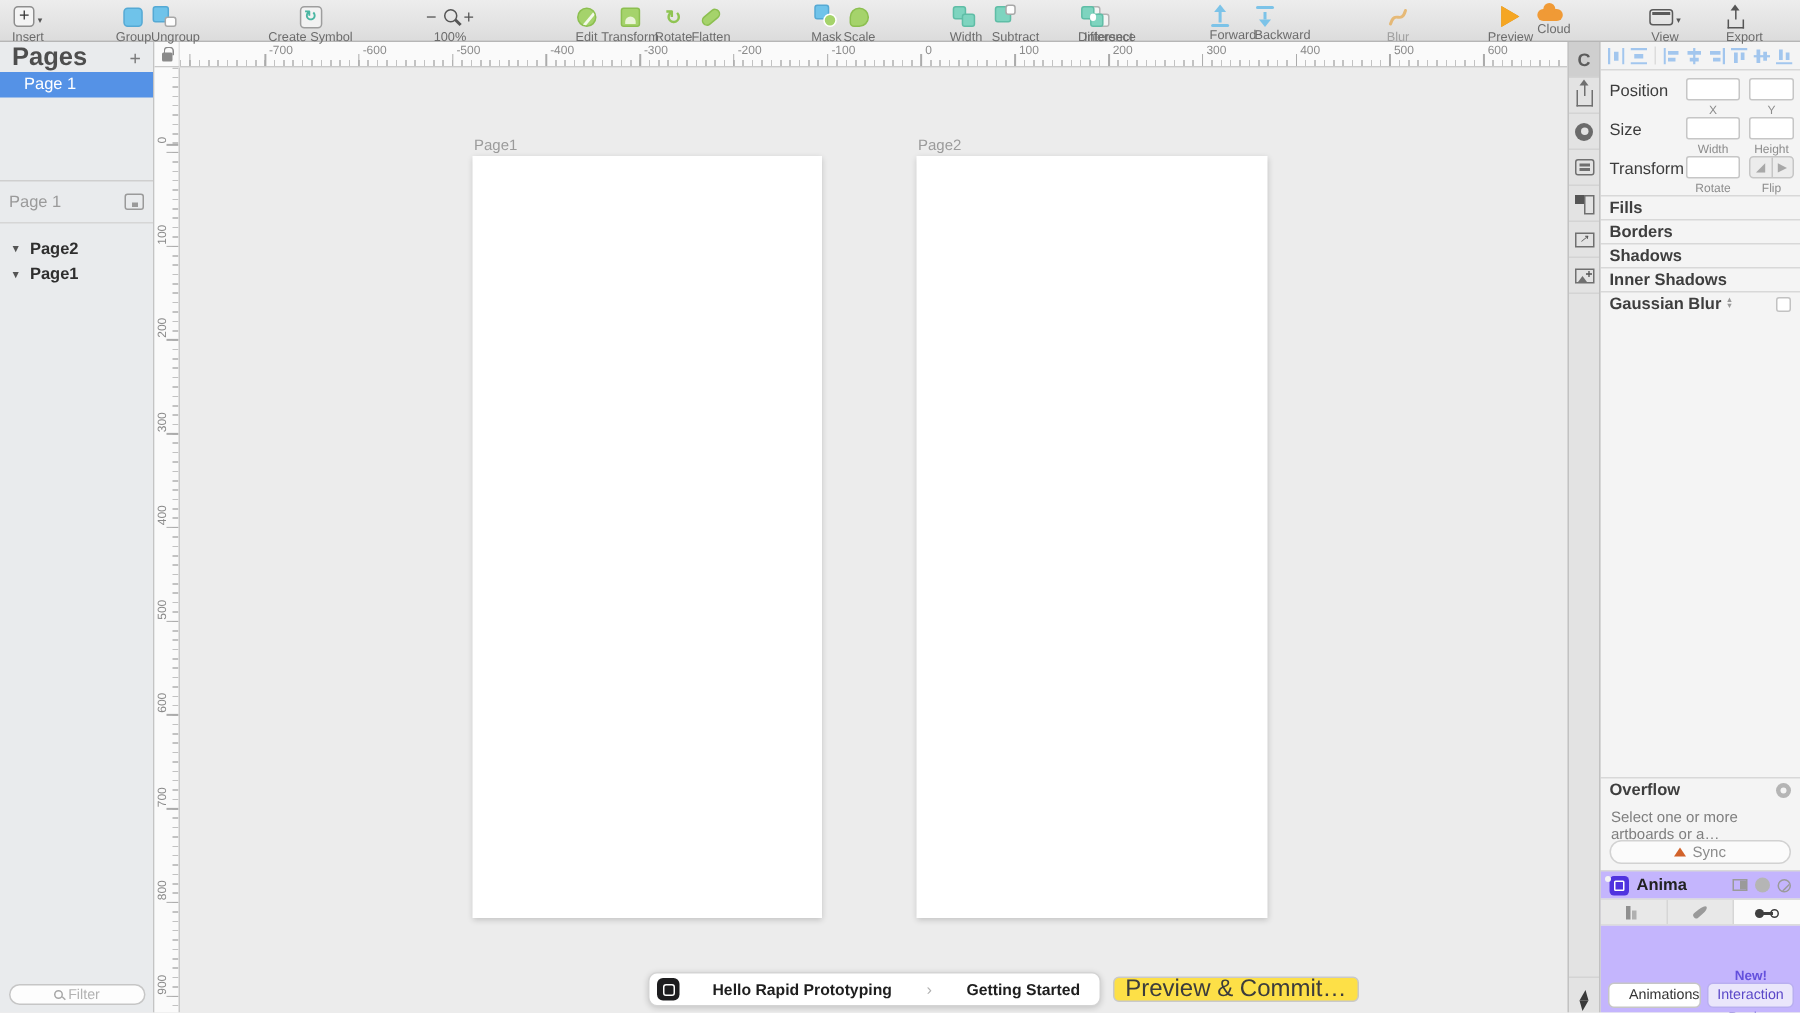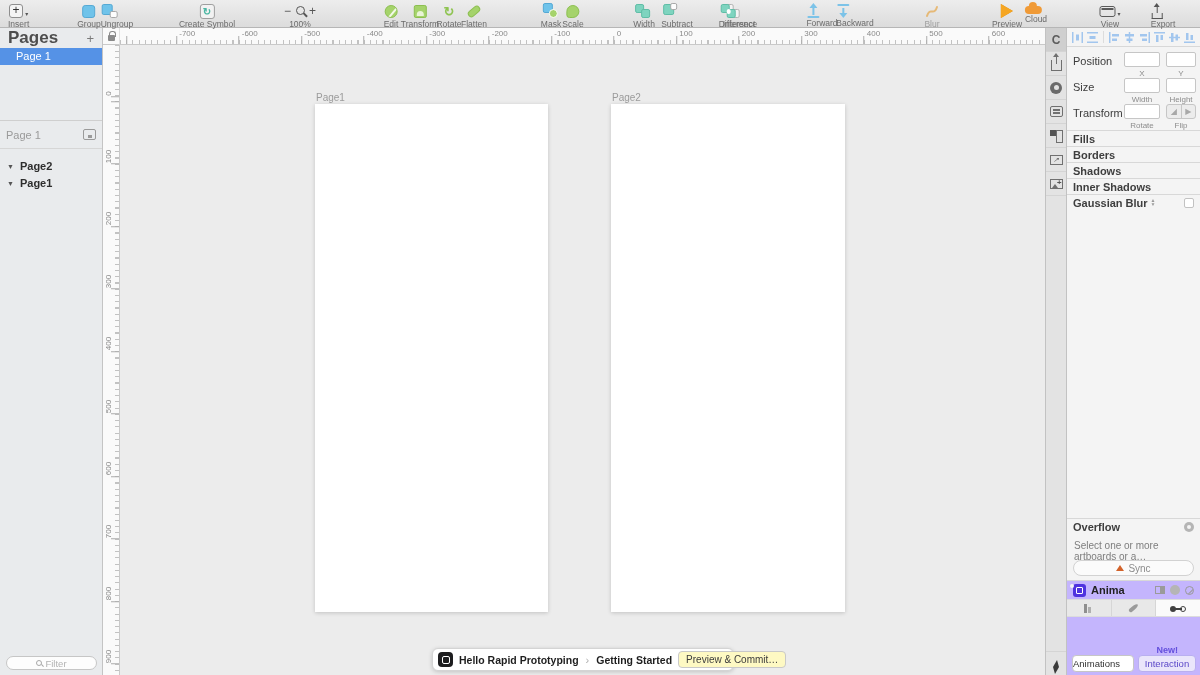--- a/index.html
+++ b/index.html
@@ -88,27 +88,27 @@
   .hruler .rlab{position:absolute;top:1px;font-size:8px;color:#8a8a8a}
   .vruler{position:absolute;left:103px;top:45px;width:17px;bottom:0;background:#fafafa;border-right:1px solid #c9c9c9;z-index:21;overflow:hidden}
   .vruler .minor{position:absolute;right:0;top:0;bottom:0;width:4px;background:repeating-linear-gradient(to bottom,#c2c2c2 0 1px,transparent 1px 6.25px)}
   .vruler .major{position:absolute;right:0;top:0;bottom:0;width:8px;background:repeating-linear-gradient(to bottom,#ababab 0 1px,transparent 1px 62.5px);background-position-y:56.25px}
   .vruler .rlab{position:absolute;left:-3px;width:16px;text-align:center;font-size:8px;color:#8a8a8a;transform:rotate(-90deg)}
   .canvas{position:absolute;left:120px;top:45px;width:925px;bottom:0;background:#ececec;z-index:10}
   .artboard{position:absolute;background:#fff;box-shadow:0 1px 4px rgba(0,0,0,.18)}
   .ab-label{position:absolute;font-size:10px;color:#9b9b9b}
 
   
-  .statusbar{position:absolute;left:432px;top:648px;width:302px;height:23px;background:#fff;border:1px solid #d4d4d4;border-radius:6px;box-shadow:0 1px 4px rgba(0,0,0,.18);display:flex;align-items:center;padding:0 5px;gap:6px;z-index:40}
+  .statusbar{position:absolute;left:432px;top:648px;width:302px;height:23px;background:#fff;border:1px solid #d4d4d4;border-radius:6px;box-shadow:0 1px 4px rgba(0,0,0,.18);display:flex;align-items:center;padding:0 5px;gap:22px;z-index:40}
   .alogo{width:15px;height:15px;border-radius:4px;background:#1d1d1f;position:relative;flex:none}
   .alogo::after{content:"";position:absolute;left:3.5px;top:3.5px;width:6px;height:6px;border:1.5px solid #fff;border-radius:2px}
   .sb-proj{font-size:10.5px;font-weight:bold;color:#1e1e1e;white-space:nowrap}
   .sb-sep{font-size:11px;color:#b0b0b0;margin:0 1px}
   .sb-page{font-size:10.5px;font-weight:bold;color:#1e1e1e;white-space:nowrap}
-  .sb-btn{margin-left:auto;height:17px;border:1px solid #c9c9c9;border-radius:4px;background:#fef9c3;font-size:10px;color:#3c3c3c;padding:0 7px;line-height:15px;white-space:nowrap}
+  .sb-btn{margin-left:auto;height:17px;border:1px solid #c9c9c9;border-radius:4px;background:#fde047;font-size:16px;color:#3c3c3c;padding:0 7px;line-height:15px;white-space:nowrap}
 
   
   .strip{position:absolute;left:1045px;top:28px;width:22px;bottom:0;background:#e3e3e3;border-left:1px solid #c2c2c2;border-right:1px solid #c2c2c2;z-index:22}
   .cell{height:24px;display:flex;align-items:center;justify-content:center;border-bottom:1px solid #d4d4d4;color:#707070}
   .cell.sel{background:#cfcfcf}
   .craftc{font-size:12px;font-weight:bold;color:#5c5c5c}
   .sharei{width:11px;height:11px;border:1.5px solid #707070;border-top:none;position:relative;margin-top:3px}
   .sharei::before{content:"";position:absolute;left:4px;top:-5px;width:1.5px;height:9px;background:#707070}
   .sharei::after{content:"";position:absolute;left:1.5px;top:-7px;border-left:3.5px solid transparent;border-right:3.5px solid transparent;border-bottom:4px solid #707070;width:0;height:0}
   .nut{width:12px;height:12px;border-radius:50%;background:#6b6b6b;position:relative}
@@ -176,21 +176,21 @@
   .diam{width:9px;height:9px;border:1.2px solid #8f8f8f;transform:rotate(45deg);border-radius:1px}
   .bookic{width:13px;height:10px;position:relative}
   .bookic::before,.bookic::after{content:"";position:absolute;top:0;width:5.5px;height:10px;border:1.2px solid #8f8f8f}
   .bookic::before{left:0;border-radius:2px 0 0 2px}
   .bookic::after{right:0;border-radius:0 2px 2px 0}
   .trashic{width:9px;height:10px;border:1.2px solid #8f8f8f;border-radius:0 0 2px 2px;position:relative;margin-top:3px}
   .trashic::before{content:"";position:absolute;top:-3px;left:-2.2px;width:11px;height:1.5px;background:#8f8f8f}
   .trashic::after{content:"";position:absolute;top:2px;left:2px;width:1px;height:5px;background:#8f8f8f;box-shadow:3px 0 0 #8f8f8f}
   .newbadge{position:absolute;right:22px;top:64px;font-size:9px;color:#6450dd;font-weight:bold}
   .abtns{position:absolute;left:5px;right:4px;top:74px;display:flex;gap:4px}
-  .btn-anim{flex:0 0 62px;height:17px;background:#fff;border:1px solid #c6c6c6;border-radius:4px;font-size:9.5px;color:#333;line-height:15px;text-align:left}
+  .btn-anim{flex:0 0 62px;height:17px;background:#fff;border:1px solid #c6c6c6;border-radius:4px;font-size:9.5px;color:#333;line-height:15px;text-align:right}
   .btn-intd{flex:1;height:17px;background:#eae6fb;border:1px solid #b9aff0;border-radius:4px;font-size:9.5px;color:#5b48c8;line-height:15px;text-align:center}
 </style>
 </head>
 <body>
 
 <div class="app">
 
   <header class="toolbar">
     <div class="tb noshift" style="left:8px">
       <div class="ic">

